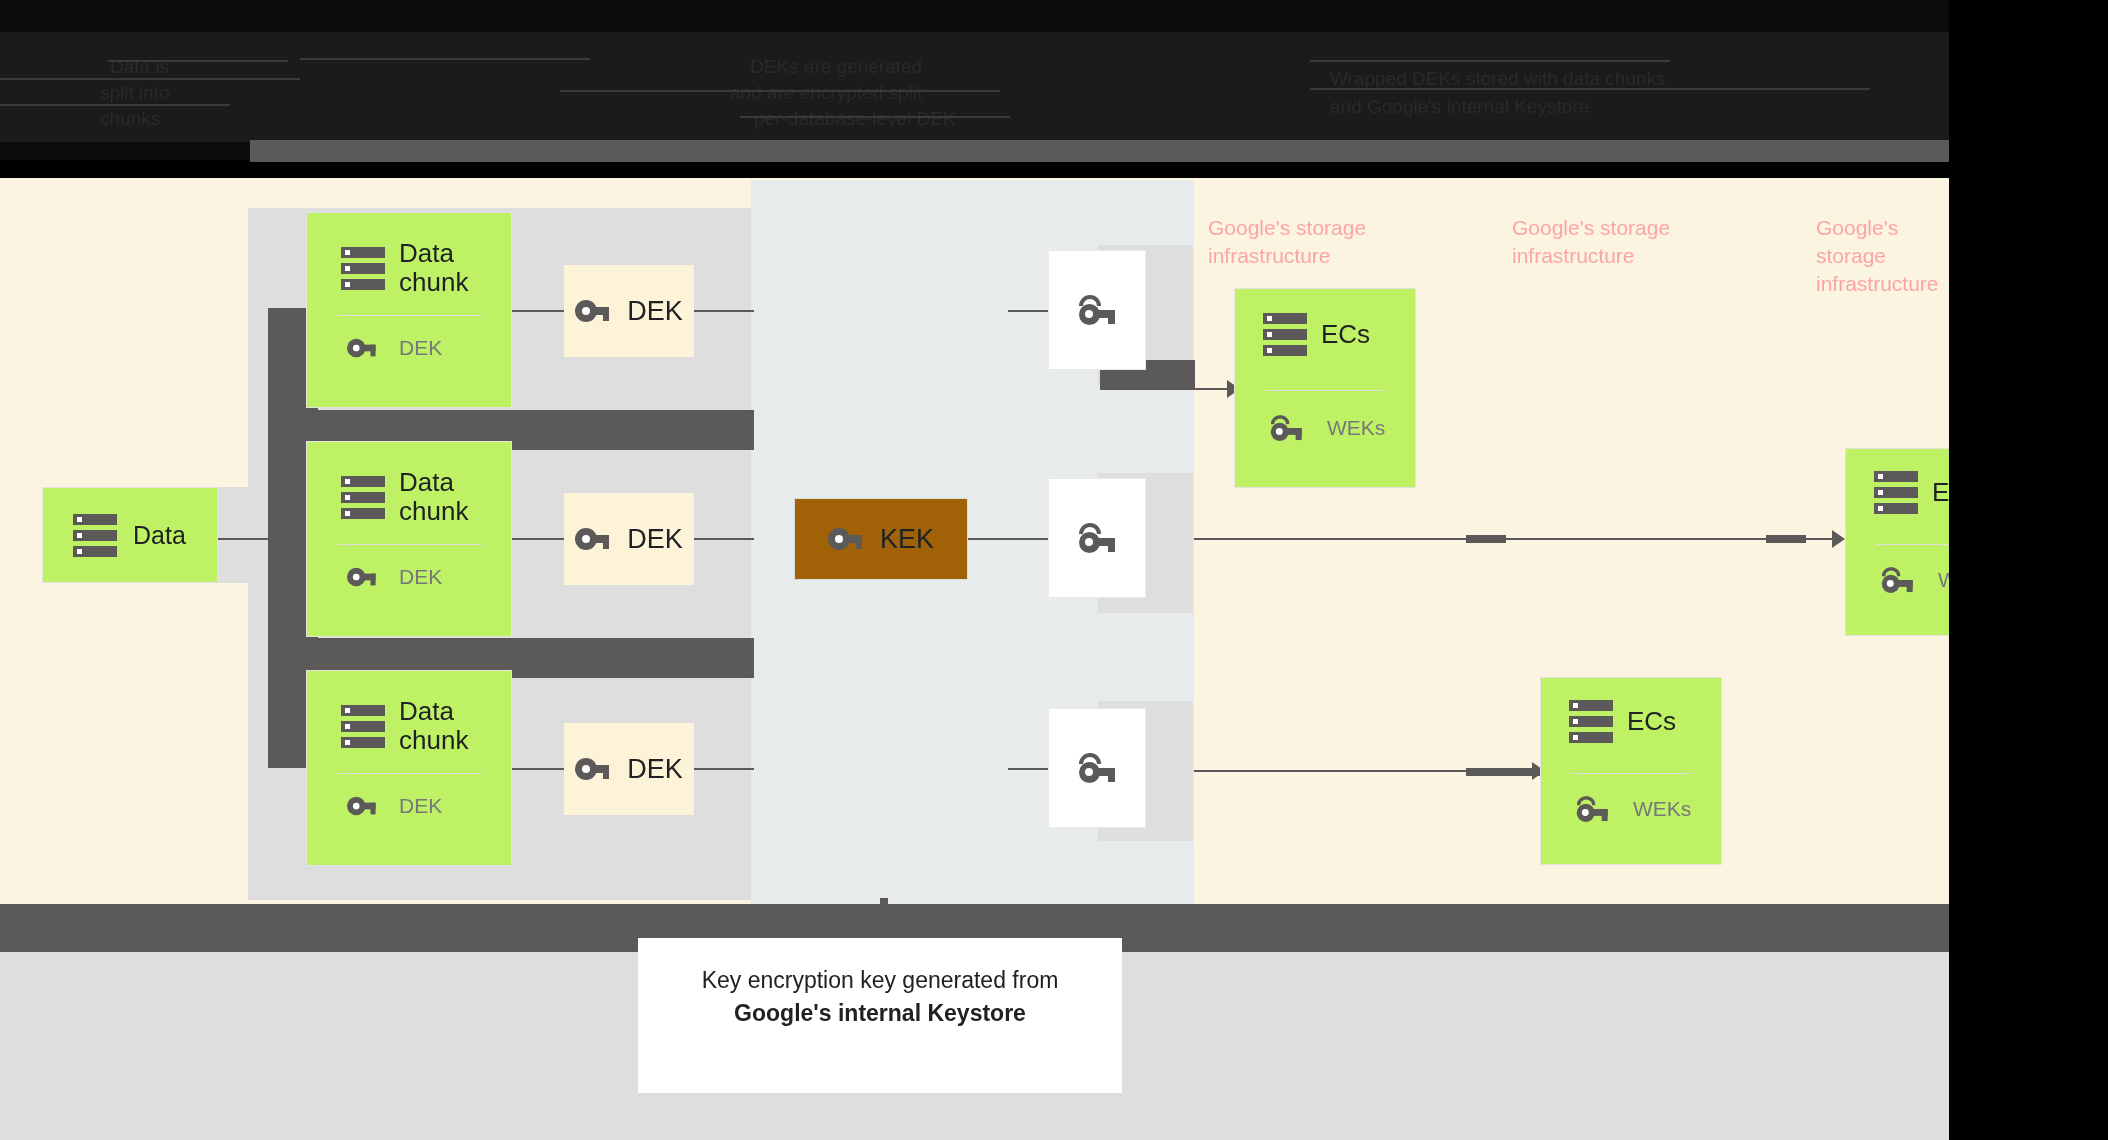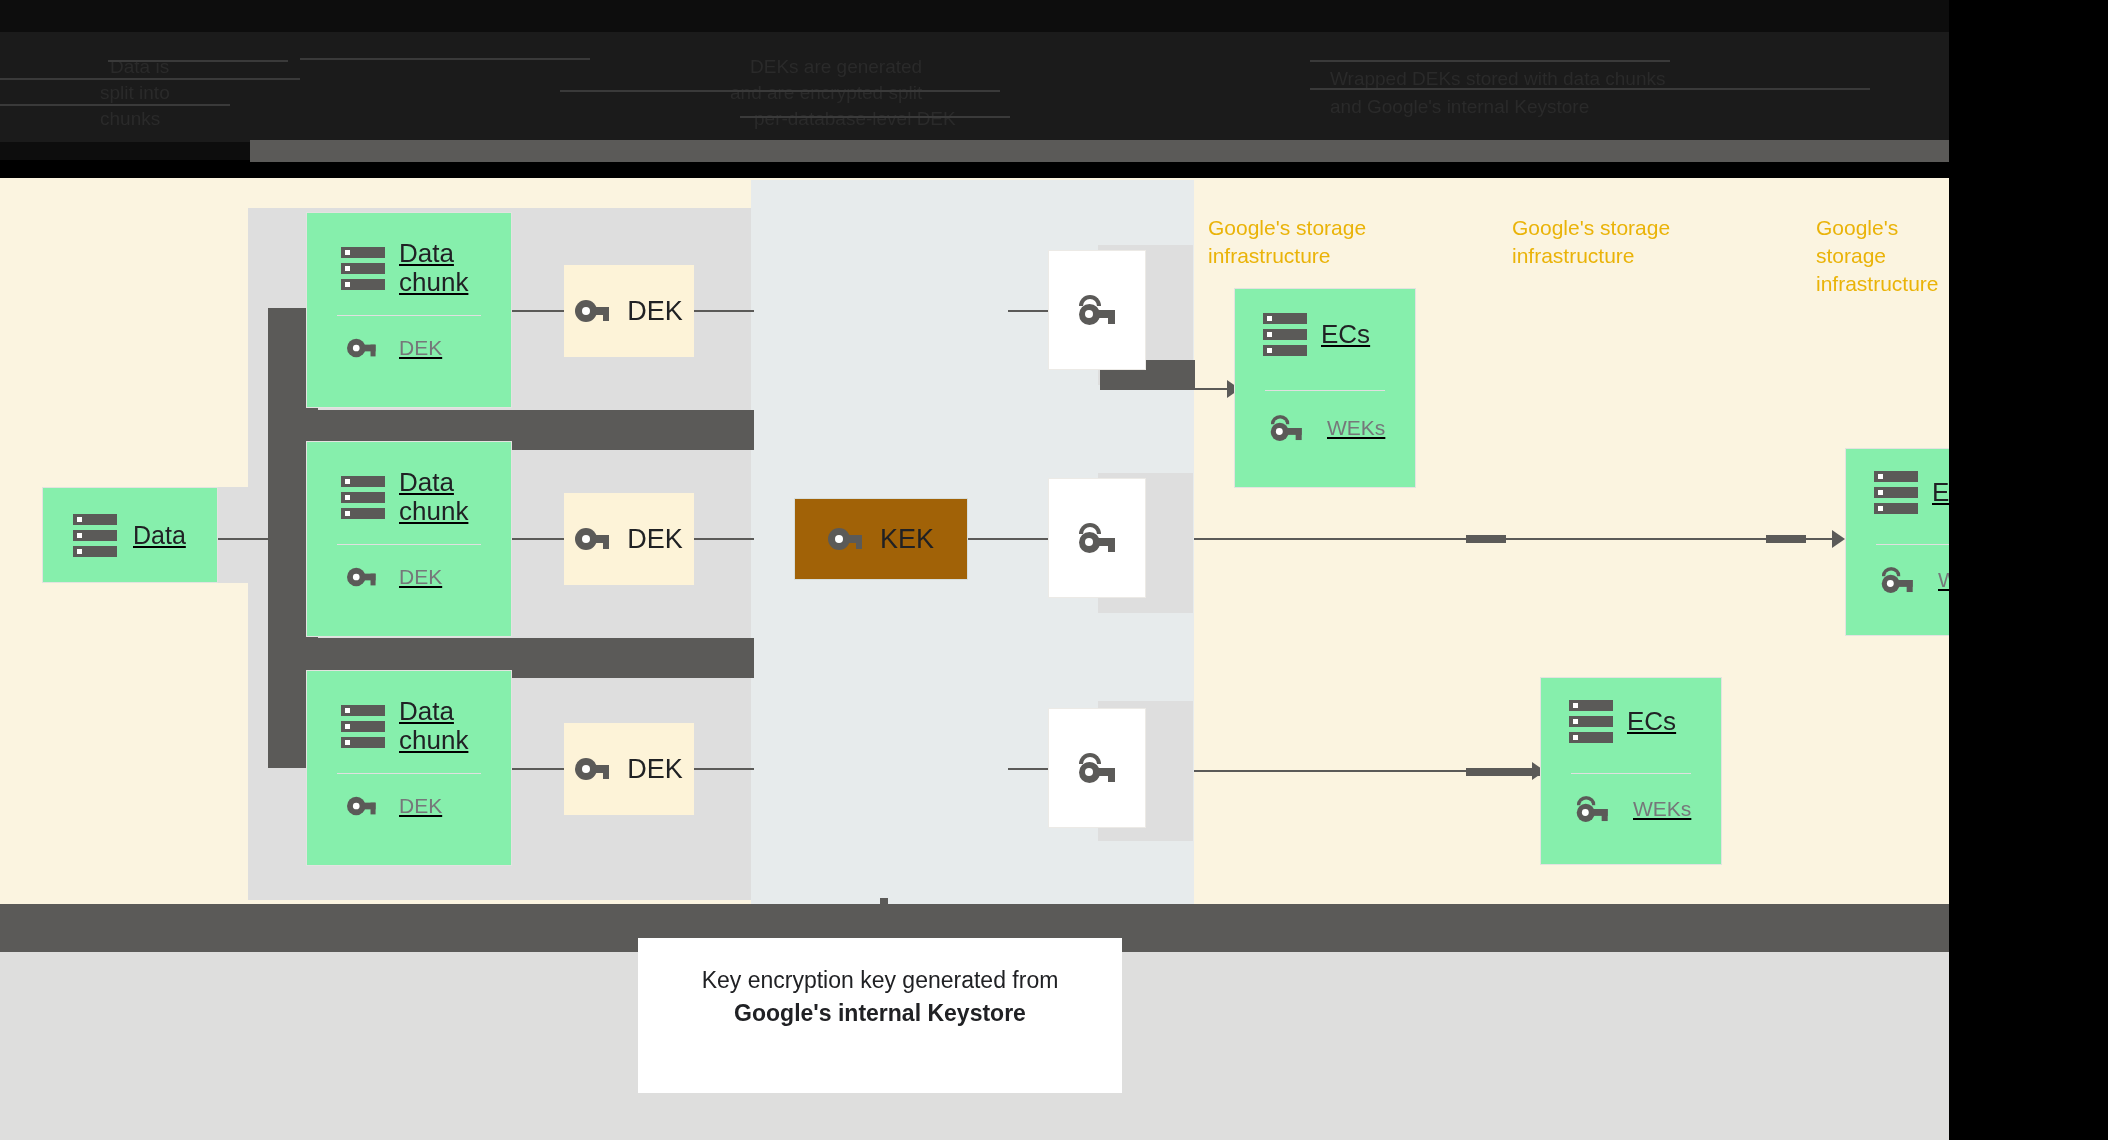--- a/index.html
+++ b/index.html
@@ -28,21 +28,21 @@
   #redact-vert{left:268px;top:308px;width:50px;height:460px;}
   #redact-h1{left:268px;top:410px;width:486px;height:40px;}
   #redact-h2{left:268px;top:638px;width:486px;height:40px;}
   #redact-arrow1{left:1100px;top:360px;width:95px;height:30px;}
   #redact-line-mid{left:1466px;top:535px;width:40px;height:8px;}
   #redact-line-mid2{left:1766px;top:535px;width:40px;height:8px;}
   #redact-line-bot{left:1466px;top:768px;width:80px;height:8px;}
   #redact-cap-top{left:880px;top:898px;width:8px;height:16px;}
 
   
-  .card{position:absolute;background:#86efac;border:1px solid #e3e3e0;box-sizing:border-box;text-decoration:underline;}
+  .card{position:absolute;background:#bef264;border:1px solid #e3e3e0;box-sizing:border-box;}
   .card-top{display:flex;align-items:center;gap:14px;padding:26px 0 0 34px;}
   .card-label{font-size:26px;color:#202124;line-height:1.12;white-space:pre-line;}
   .divider{height:1px;background:#e0e0e0;margin:18px 30px 0 30px;}
   .card-bot{display:flex;align-items:center;gap:18px;padding:20px 0 0 40px;}
   .card-bot-label{font-size:21px;color:#76777a;}
 
   
   .srv{display:inline-block;width:44px;}
   .srv i{display:block;height:11px;background:#5b5a58;margin-bottom:5px;position:relative;}
   .srv i::before{content:"";position:absolute;left:4px;top:3px;width:5px;height:5px;background:#fff;}
@@ -69,21 +69,21 @@
   .keybox .kb-label{font-size:27px;color:#202124;}
   .dekbox{background:#fdf3d8;}
   .kekbox{background:#a16207;border:1px solid #d7dedb;}
   .wkbox{background:#ffffff;border:1px solid #eceae6;display:flex;align-items:center;justify-content:center;}
 
   
   .conn{position:absolute;background:#5b5a58;height:2px;}
   .arrowhead{position:absolute;width:0;height:0;border-top:9px solid transparent;border-bottom:9px solid transparent;border-left:13px solid #5b5a58;}
 
   
-  .colcap{position:absolute;font-size:21px;color:#eab308;line-height:1.34;white-space:pre-line;}
+  .colcap{position:absolute;font-size:21px;color:#fca5a5;line-height:1.34;white-space:pre-line;}
 
   
   #legend{position:absolute;left:638px;top:938px;width:484px;height:155px;background:#fff;text-align:center;}
   #legend .t1{font-size:24px;font-weight:bold;color:#202124;padding-top:32px;}
   #legend .t2{font-size:23px;color:#202124;padding-top:26px;line-height:1.42;}
   #legend .t2 b{font-weight:bold;text-align:center;}
 
   
   .obs{position:absolute;color:#2a2a2a;font-size:19px;white-space:nowrap;}
   .obsline{position:absolute;background:#3a3a3a;height:2px;}

